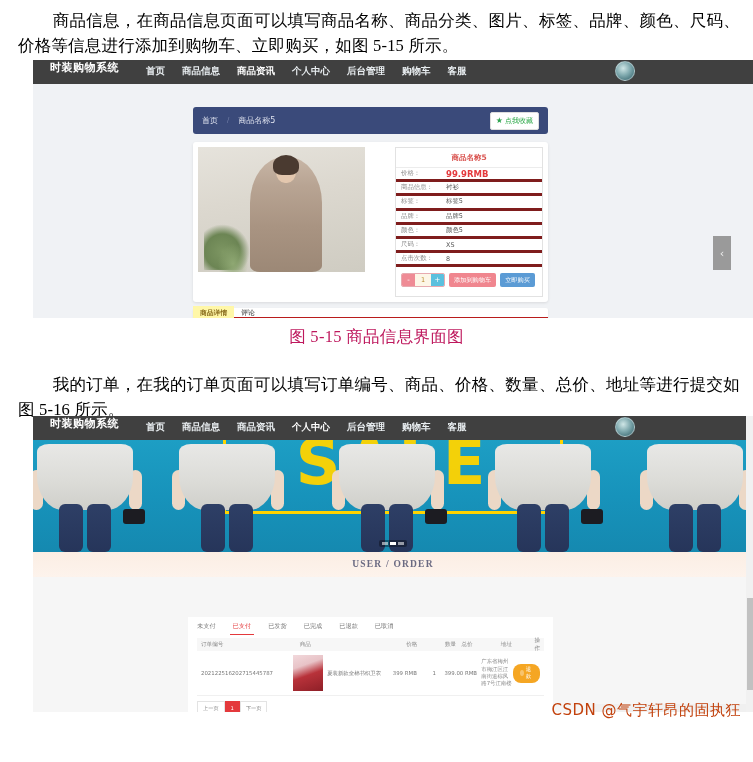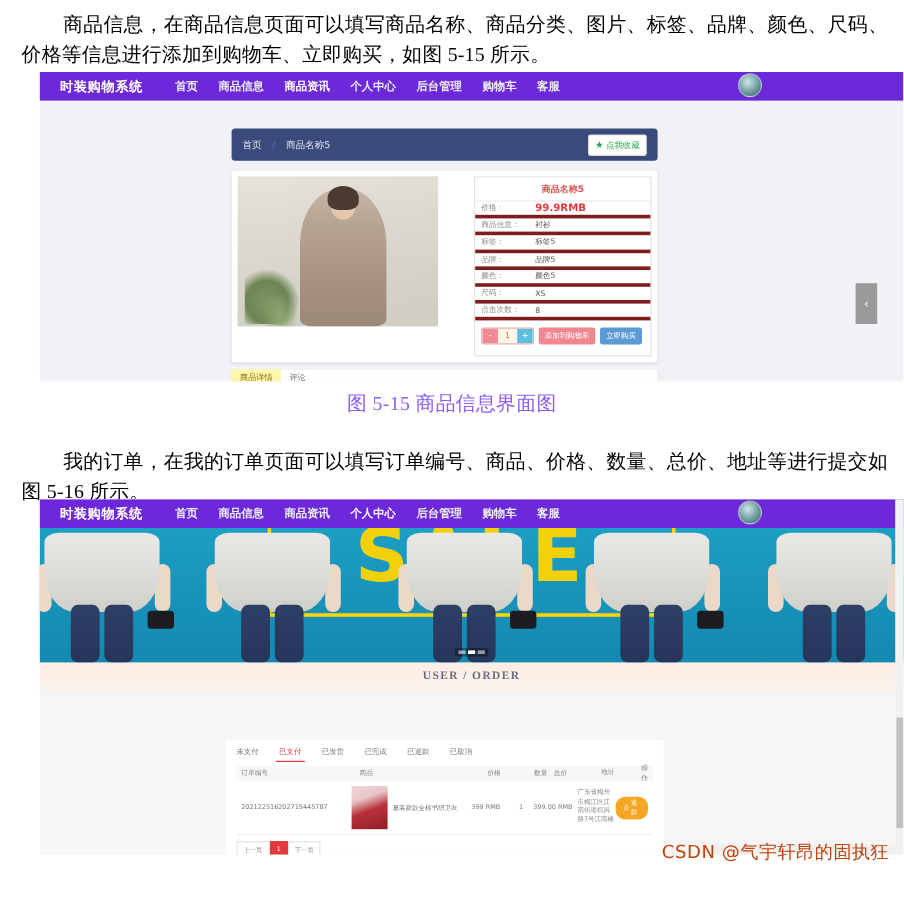--- a/index.html
+++ b/index.html
@@ -23,21 +23,21 @@
   .para .indent { display:inline-block; width: 2.1em; }
   .para-1 { position:absolute; left: 18px; top: 8px; width: 722px; }
   .para-2 { position:absolute; left: 18px; top: 372px; width: 722px; }
 
   .figcap {
     position: absolute;
     width: 753px;
     text-align: center;
     font-family: "Liberation Serif", "DejaVu Serif", serif;
     font-size: 16.5px;
-    color: #8b5cf6;
+    color: #be185d;
     letter-spacing: .3px;
   }
   .figcap-1 { top: 326px; left: 0; }
   .figcap-2 { top: 718px; left: 0; }
 
   .watermark {
     position: absolute;
     right: 12px; bottom: 8px;
     font-family: "DejaVu Sans", sans-serif;
     font-size: 15px;
@@ -46,23 +46,23 @@
     white-space: nowrap;
   }
 
   
   .shot { position: absolute; overflow: hidden; background: #fff; }
   .shot-1 { left: 33px; top: 60px; width: 720px; height: 258px; }
   .shot-2 { left: 33px; top: 416px; width: 720px; height: 296px; }
 
   .navbar {
     height: 24px;
-    background: #6d28d9;
+    background: #404040;
     display: flex;
-    align-items: center;
+    align-items: flex-start;
     position: relative;
     padding-left: 17px;
   }
   .nav-logo {
     color: #ffffff;
     font-family: "DejaVu Sans", sans-serif;
     font-size: 11px;
     font-weight: bold;
     letter-spacing: .5px;
     margin-right: 26px;
@@ -216,21 +216,21 @@
   .btn-cart { background:#f0868f; }
   .btn-buy  { background:#5b9bd5; }
 
   .s1-tabs {
     position:absolute; left: 160px; top: 224px;
     width: 355px; height: 34px;
     background:#ffffff;
     border-radius:2px;
     box-shadow: 0 1px 2px rgba(0,0,0,.08);
   }
-  .tabstrip { display:flex; align-items:flex-end; height:15px; border-bottom:1px solid #b91c1c; }
+  .tabstrip { display:flex; align-items:center; height:15px; border-bottom:6px solid #b91c1c;font-weight:bold; }
   .tab {
     font-family:"DejaVu Sans", sans-serif; font-size:6.8px;
     padding: 2px 7px; color:#777;
   }
   .tab.active { background:#fff7a8; color:#8a6d1e; }
 
   .side-arrow {
     position:absolute; right: 22px; top: 152px;
     width: 18px; height: 34px;
     background:#9a9a9a;

